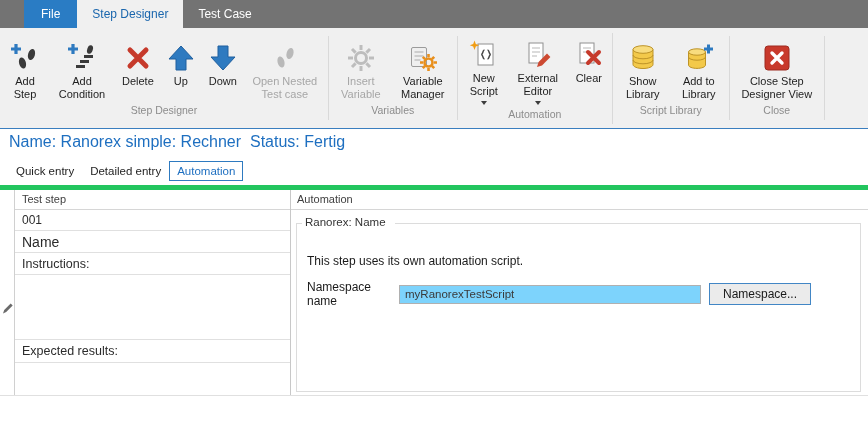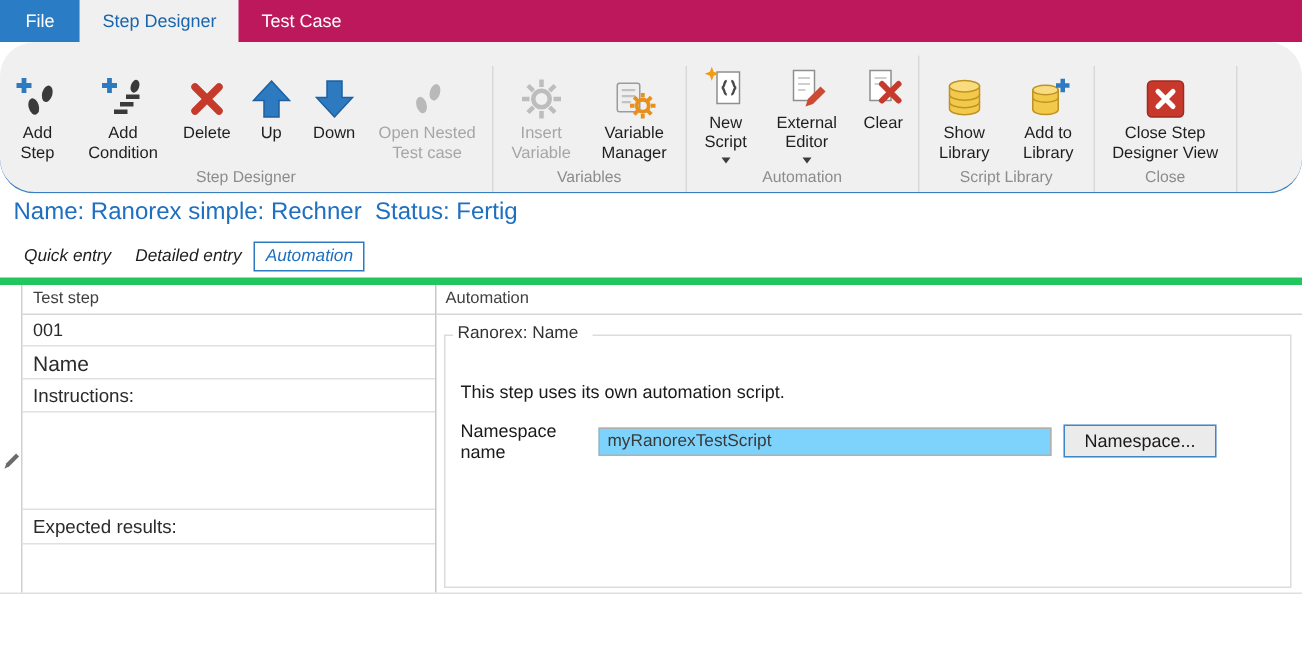--- a/index.html
+++ b/index.html
@@ -1,45 +1,45 @@
 <!DOCTYPE html>
 <html><head>
 <meta charset="utf-8">
 <style>
   html,body{margin:0;padding:0;background:#fff;}
   .app{position:relative;width:868px;height:447px;background:#fff;overflow:hidden;
        font-family:"Liberation Sans",sans-serif;cursor:default;}
 
   
-  .titlebar{position:absolute;top:0;left:0;right:0;height:28px;background:#be185d;
-            display:flex;align-items:stretch;}
+  .titlebar{position:absolute;top:0;left:0;right:0;height:28px;background:#737373;
+            display:flex;align-items:stretch;padding-left:24px;}
   .tt{display:flex;align-items:center;padding:0 15px;font-size:12px;color:#fff;}
   .tt-file{background:#2a7cc4;padding:0 17px;}
   .tt-sel{background:#f0f0f0;color:#1a66ad;}
 
   
   .ribbon{position:absolute;top:28px;left:0;right:0;height:101px;background:#f0f0f0;
-          border-bottom:1px solid #3a7ebf;display:flex;align-items:flex-end;box-sizing:border-box;border-radius:23px;}
+          border-bottom:1px solid #3a7ebf;display:flex;align-items:center;box-sizing:border-box;}
   .rgroup{display:flex;flex-direction:column;border-right:1px solid #d9d9d9;}
   .rbuttons{flex:1;display:flex;align-items:stretch;padding:2px 2px 0;}
   .rbtn{display:flex;flex-direction:column;align-items:center;padding:4px 6px 1px;}
   .ricon{height:32px;display:flex;align-items:center;justify-content:center;}
   .rlabel{font-size:11px;line-height:13px;text-align:center;color:#1e1e1e;margin-top:1px;}
   .rgl{font-size:10.5px;color:#8c8c8c;text-align:center;padding:2px 8px 4px;}
   .disabled .rlabel{color:#a6a6a6;}
   .chev{width:0;height:0;border-left:3.5px solid transparent;border-right:3.5px solid transparent;
         border-top:4px solid #3c3c3c;margin-top:3px;}
   .w34 .rlabel{max-width:34px;} .w36 .rlabel{max-width:36px;} .w44 .rlabel{max-width:44px;}
   .w48 .rlabel{max-width:48px;} .w52 .rlabel{max-width:52px;} .w56 .rlabel{max-width:56px;}
   .w70 .rlabel{max-width:70px;} .w78 .rlabel{max-width:78px;}
 
   
   .page-title{position:absolute;top:133px;left:9px;font-size:16px;color:#1e6fc0;white-space:pre;}
   .view-tabs{position:absolute;top:161px;left:8px;display:flex;}
-  .vtab{font-size:11.5px;color:#1e1e1e;padding:3px 7px;border:1px solid transparent;font-style:italic;}
+  .vtab{font-size:11.5px;color:#1e1e1e;padding:3px 7px;border:1px solid transparent;}
   .vtab.sel{color:#1e6fc0;border-color:#2e7ac0;background:#fff;}
 
   
   .content{position:absolute;top:185px;left:0;right:0;height:205px;
            border-top:5px solid #22c55e;border-bottom:1px solid #e0e0e0;}
   .gutter{position:absolute;left:0;top:0;bottom:0;width:14px;border-right:1px solid #d0d0d0;}
   .pencil{position:absolute;top:110px;left:2px;}
   .left-panel{position:absolute;left:15px;top:0;bottom:0;width:275px;border-right:1px solid #c8c8c8;
               display:flex;flex-direction:column;}
   .col-header{height:19px;line-height:19px;border-bottom:1px solid #d6d6d6;font-size:11px;

